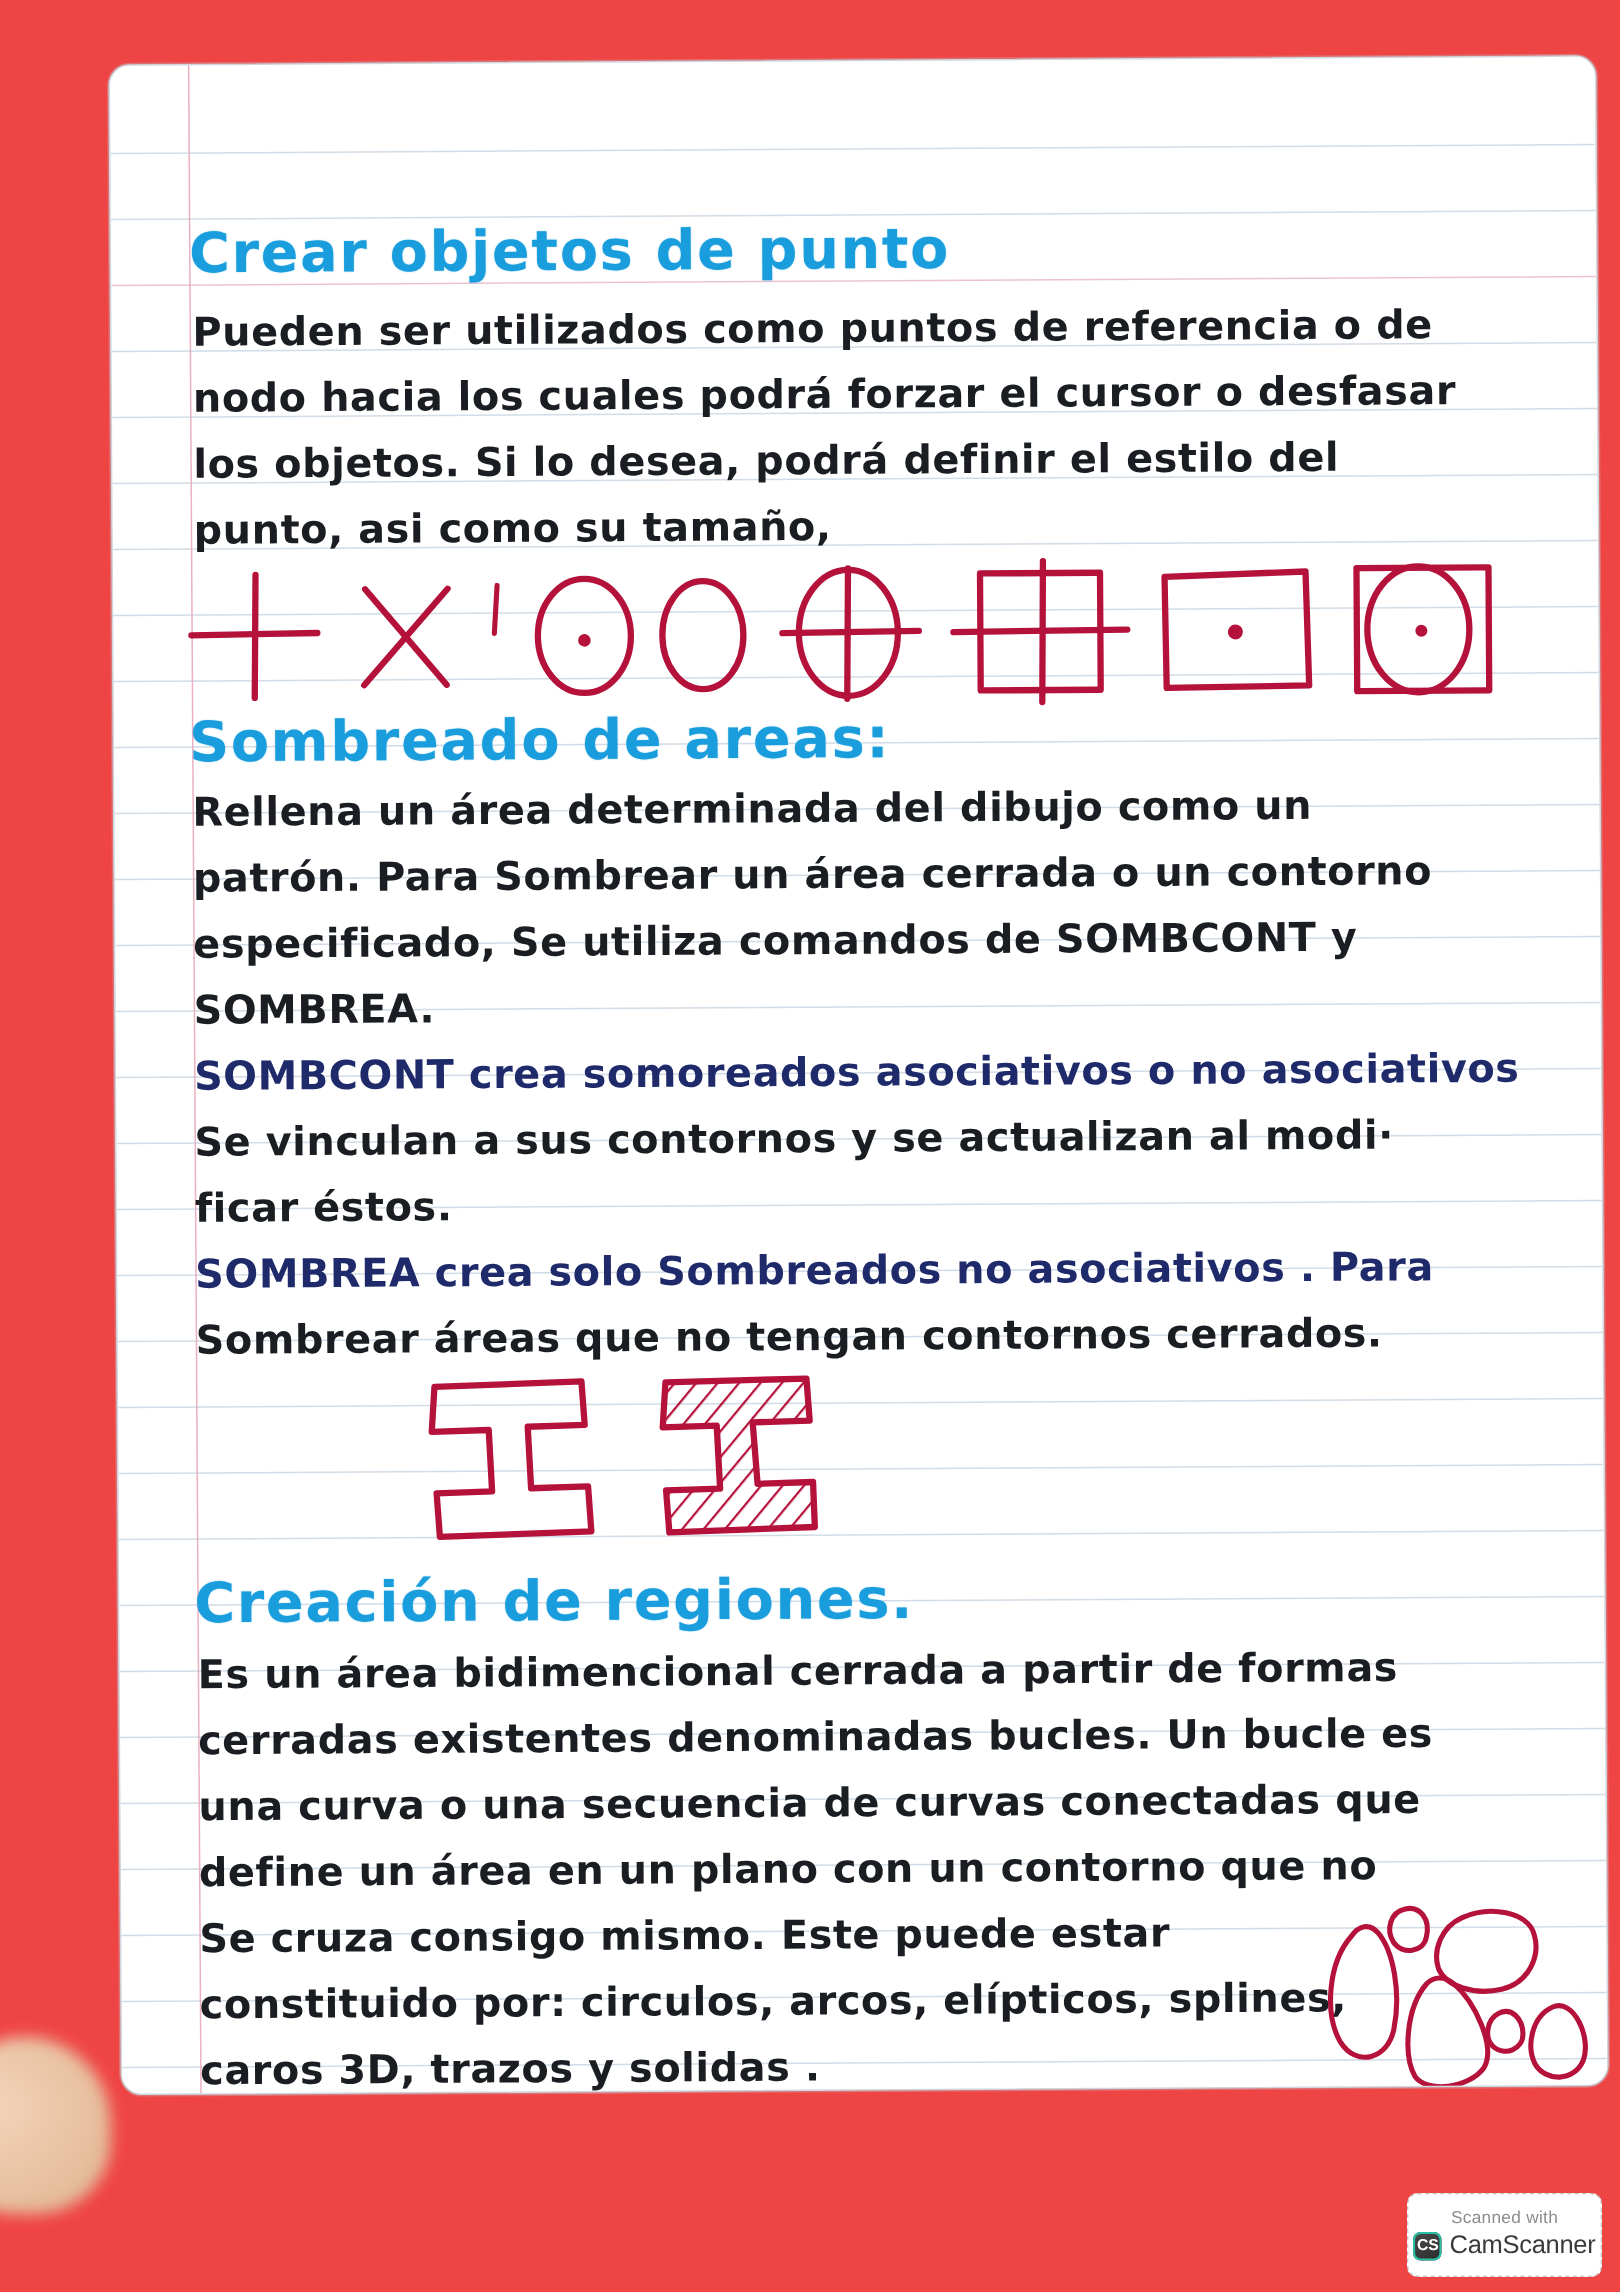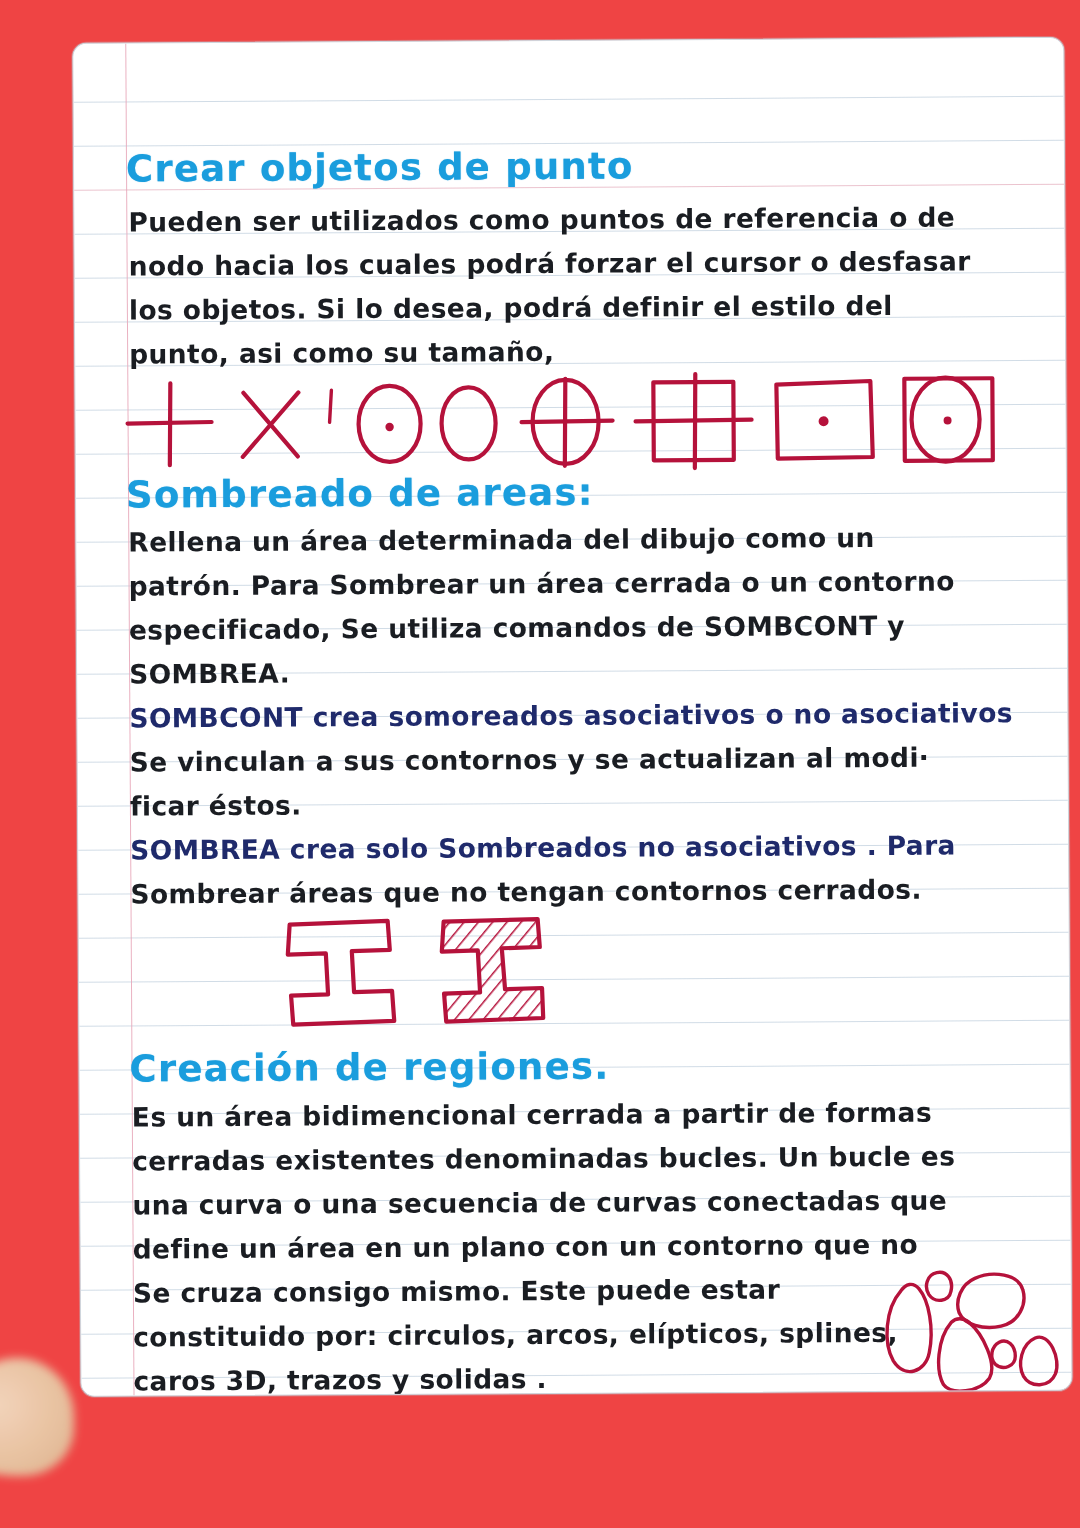--- a/index.html
+++ b/index.html
@@ -250,14 +250,21 @@
         <path class="pstroke-thin" d="M120 82 C112 86 110 98 116 104 C124 111 136 106 136 96 C136 85 128 78 120 82 Z"></path>
       </g>
       <g>
         <path class="pstroke-thin" d="M156 78 C142 84 138 104 144 116 C151 128 170 128 176 114 C182 99 170 72 156 78 Z"></path>
       </g>
     </svg>
 
   </div>
   </div>
 
+  <div id="camscanner">
+    <div id="cs-top">Scanned with</div>
+    <div id="cs-bottom">
+      <div id="cs-badge">CS</div>
+      <div id="cs-name">CamScanner</div>
+    </div>
+  </div>
 
 </div>
 
 </body></html>

